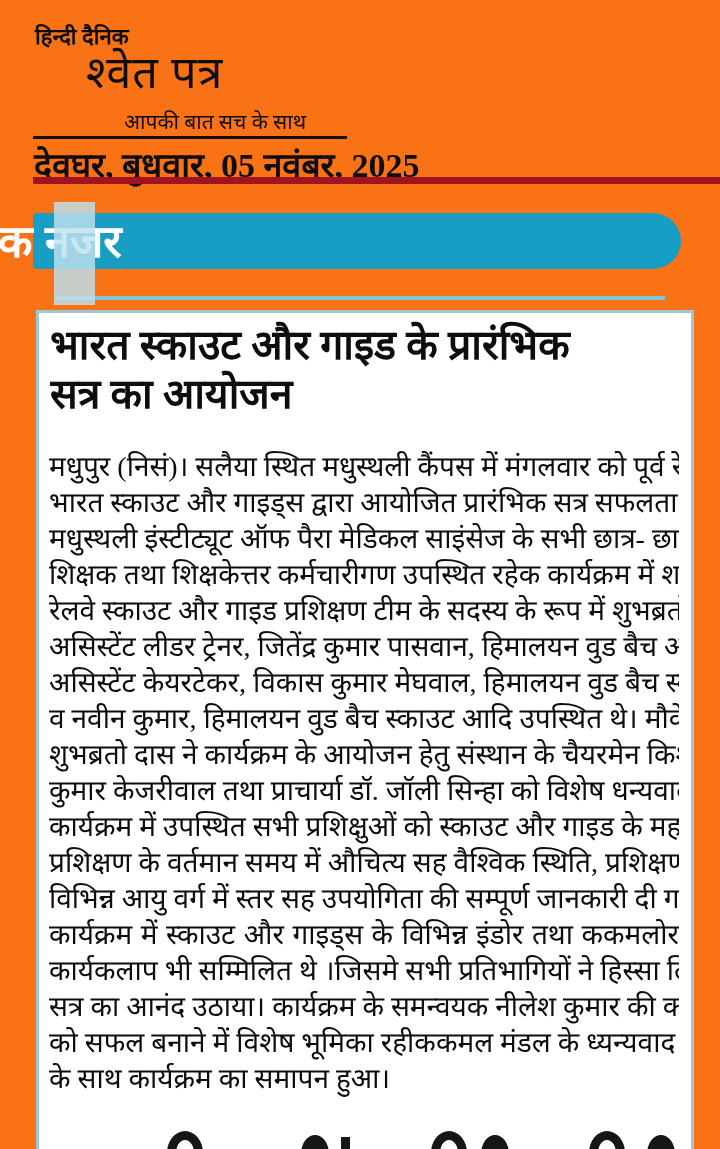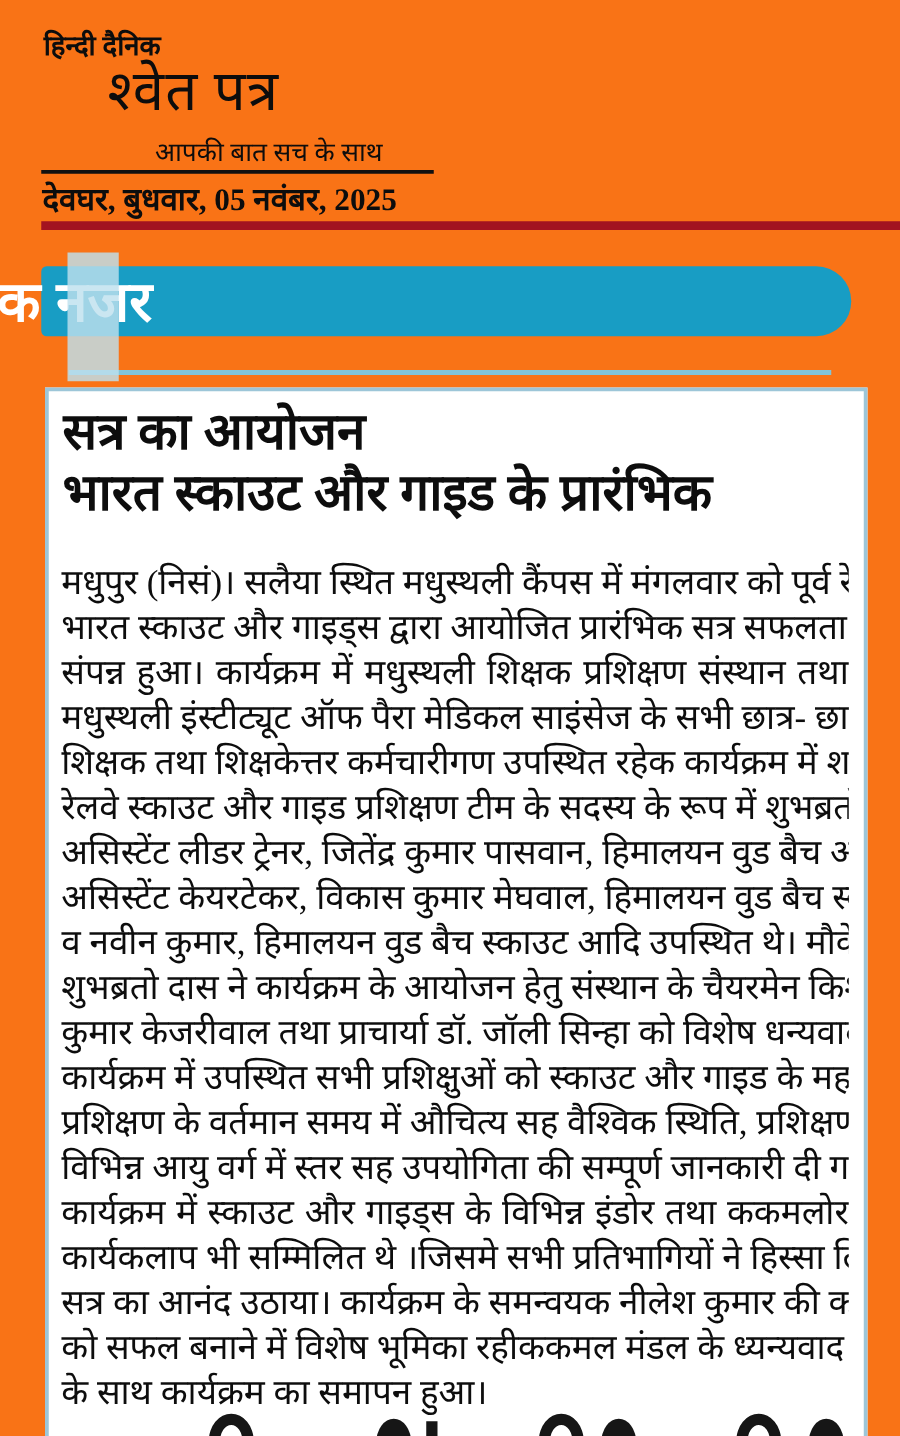--- a/index.html
+++ b/index.html
@@ -29,21 +29,21 @@
   .tagline {
     position: absolute; left: 124px; top: 107px;
     font-size: 21px; font-weight: normal; white-space: nowrap;
   }
   .masthead-rule {
     position: absolute; left: 33px; top: 136px;
     width: 314px; height: 3px; background: #111;
   }
   .dateline {
     position: absolute; left: 34px; top: 141px;
-    font-size: 25px; font-weight: bold; white-space: nowrap;
+    font-size: 34px; font-weight: bold; white-space: nowrap;
   }
   .red-divider {
     position: absolute; left: 33px; top: 177px;
     width: 687px; height: 7px; background: #a21320;
   }
 
   
   .banner {
     position: absolute; left: 33px; top: 213px;
     width: 648px; height: 56px;
@@ -132,28 +132,27 @@
   <div class="red-divider"></div>
 
   <div class="banner">
     <span class="banner-label">एक नजर</span>
   </div>
   <div class="banner-strip"></div>
   <div class="banner-underline"></div>
 
   <div class="article-box">
     <div class="headline">
+      <div>भारत स्काउट और गाइड के प्रारंभिक</div>
       <div>सत्र का आयोजन</div>
-      <div>भारत स्काउट और गाइड के प्रारंभिक</div>
     </div>
 
     <div class="body-block">
       <div class="bline"><span class="lead">मधुपुर (निसं)।</span> <span>सलैया स्थित मधुस्थली कैंपस में मंगलवार को पूर्व रेलवे</span></div>
       <div class="bline">भारत स्काउट और गाइड्स द्वारा आयोजित प्रारंभिक सत्र सफलता पूर्वक</div>
-      <div class="bline">संपन्न हुआ। कार्यक्रम में मधुस्थली शिक्षक प्रशिक्षण संस्थान तथा</div>
       <div class="bline">मधुस्थली इंस्टीट्यूट ऑफ पैरा मेडिकल साइंसेज के सभी छात्र- छात्राएं,</div>
       <div class="bline">शिक्षक तथा शिक्षकेत्तर कर्मचारीगण उपस्थित रहेक कार्यक्रम में शामिल</div>
       <div class="bline">रेलवे स्काउट और गाइड प्रशिक्षण टीम के सदस्य के रूप में शुभब्रतो दास,</div>
       <div class="bline">असिस्टेंट लीडर ट्रेनर, जितेंद्र कुमार पासवान, हिमालयन वुड बैच और</div>
       <div class="bline">असिस्टेंट केयरटेकर, विकास कुमार मेघवाल, हिमालयन वुड बैच स्काउट</div>
       <div class="bline">व नवीन कुमार, हिमालयन वुड बैच स्काउट आदि उपस्थित थे। मौके पर</div>
       <div class="bline">शुभब्रतो दास ने कार्यक्रम के आयोजन हेतु संस्थान के चैयरमेन किशन</div>
       <div class="bline">कुमार केजरीवाल तथा प्राचार्या डॉ. जॉली सिन्हा को विशेष धन्यवाद दियाक</div>
       <div class="bline">कार्यक्रम में उपस्थित सभी प्रशिक्षुओं को स्काउट और गाइड के महत्व,</div>
       <div class="bline">प्रशिक्षण के वर्तमान समय में औचित्य सह वैश्विक स्थिति, प्रशिक्षण की</div>

